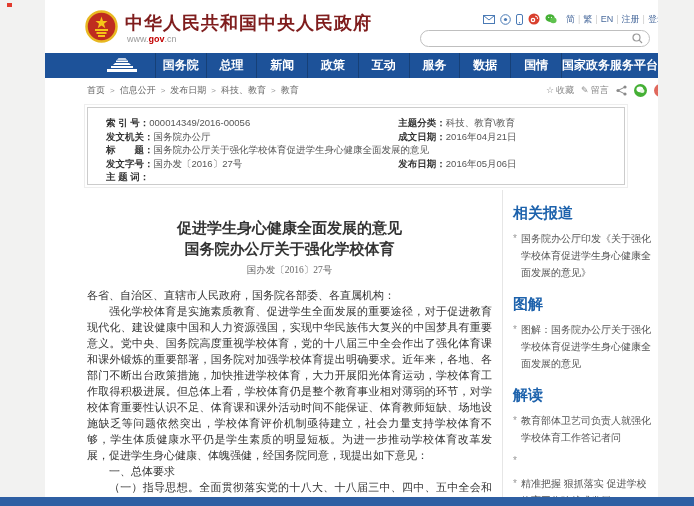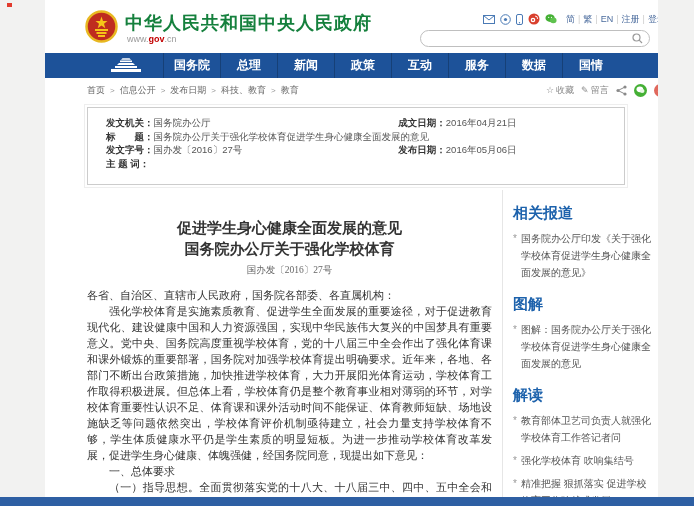--- a/index.html
+++ b/index.html
@@ -14,21 +14,21 @@
 
   .page {
     position:absolute; left:45px; top:0; width:613px; height:497px;
     background:#fff; overflow:hidden;
   }
   .footer-strip { position:absolute; left:0; bottom:0; width:694px; height:9px; background:#2e5fa3; }
 
   
   .header { position:relative; height:53px; background:#fff; }
   .logo-wrap { position:absolute; left:40px; top:10px; width:33px; height:33px; cursor:pointer; }
-  .site-title { position:absolute; left:80px; top:11px; font-size:18px; font-weight:bold; color:#15803d; letter-spacing:1px; }
+  .site-title { position:absolute; left:80px; top:11px; font-size:18px; font-weight:bold; color:#7f1d1d; letter-spacing:1px; }
   .site-url { position:absolute; left:82px; top:34px; font-size:9px; color:#9a9a9a; }
   .site-url .gov { color:#c30000; font-weight:bold; }
 
   .topbar-row { position:absolute; left:438px; top:12px; width:162px; height:14px; display:flex; align-items:center; gap:5px; }
   .tb-icon { width:12px; height:12px; display:inline-flex; align-items:center; justify-content:center; cursor:pointer; }
   .tb-links { display:flex; align-items:center; gap:3px; font-size:9px; color:#4a6b9d; margin-left:4px; white-space:nowrap; }
   .tb-links .sep { color:#ccc; }
   .tb-links span[data-interactable="true"] { cursor:pointer; }
 
   .search-box {
@@ -188,20 +188,21 @@
       </span>
     </div>
     <div class="nav-cell nav-item" data-interactable="true">国务院</div>
     <div class="nav-cell nav-item" data-interactable="true">总理</div>
     <div class="nav-cell nav-item" data-interactable="true">新闻</div>
     <div class="nav-cell nav-item" data-interactable="true">政策</div>
     <div class="nav-cell nav-item" data-interactable="true">互动</div>
     <div class="nav-cell nav-item" data-interactable="true">服务</div>
     <div class="nav-cell nav-item" data-interactable="true">数据</div>
     <div class="nav-cell nav-item" data-interactable="true">国情</div>
+    <div class="nav-cell nav-item-wide" data-interactable="true">国家政务服务平台</div>
   </div>
 
   <div class="crumb-row" data-interactable="false">
     <div class="crumbs" data-interactable="false">
       <span data-interactable="true">首页</span>
         <span class="gt">&gt;</span>
       <span data-interactable="true">信息公开</span>
         <span class="gt">&gt;</span>
       <span data-interactable="true">发布日期</span>
         <span class="gt">&gt;</span>
@@ -239,20 +240,30 @@
             <path d="M7 3 Q10.5 3 9.8 6.5" fill="none" stroke="#fff" stroke-width="1"></path>
           </svg>
       </span>
       <span class="vbar" data-interactable="false">|</span>
     </div>
   </div>
 
   <div class="meta-box" data-interactable="false">
     <div class="meta-row">
       <div class="meta-cell-l">
+          <span class="meta-label" data-interactable="false">索 引 号：</span>
+          <span class="meta-value" data-interactable="false">000014349/2016-00056</span>
+        </div>
+      <div class="meta-cell-r">
+          <span class="meta-label" data-interactable="false">主题分类：</span>
+          <span class="meta-value" data-interactable="false">科技、教育\教育</span>
+        </div>
+    </div>
+    <div class="meta-row">
+      <div class="meta-cell-l">
           <span class="meta-label" data-interactable="false">发文机关：</span>
           <span class="meta-value" data-interactable="false">国务院办公厅</span>
         </div>
       <div class="meta-cell-r">
           <span class="meta-label" data-interactable="false">成文日期：</span>
           <span class="meta-value" data-interactable="false">2016年04月21日</span>
         </div>
     </div>
     <div class="meta-row">
       <div style="display:flex;width:100%">
@@ -310,21 +321,20 @@
           </div>
       </div>
       <div class="sb-group" data-interactable="false">
         <div class="sb-heading" data-interactable="false">解读</div>
         <div class="sb-item" data-interactable="true">
             <span class="bullet" data-interactable="false">*</span>
             <span data-interactable="false">教育部体卫艺司负责人就强化学校体育工作答记者问</span>
           </div>
         <div class="sb-item" data-interactable="true">
             <span class="bullet" data-interactable="false">*</span>
-            <span data-interactable="false">强化学校体育 吹响集结号</span>
           </div>
         <div class="sb-item" data-interactable="true">
             <span class="bullet" data-interactable="false">*</span>
             <span data-interactable="false">精准把握 狠抓落实 促进学校体育工作跨越式发展</span>
           </div>
       </div>
     </div>
 
   </div>
 </div>

